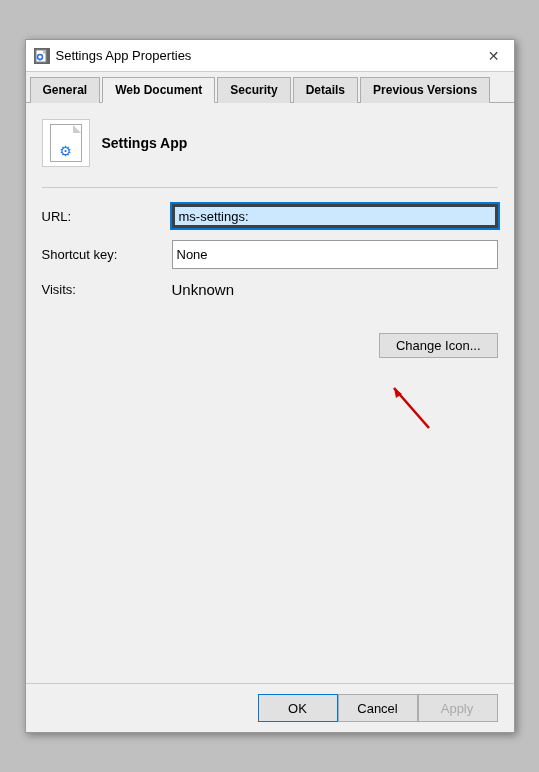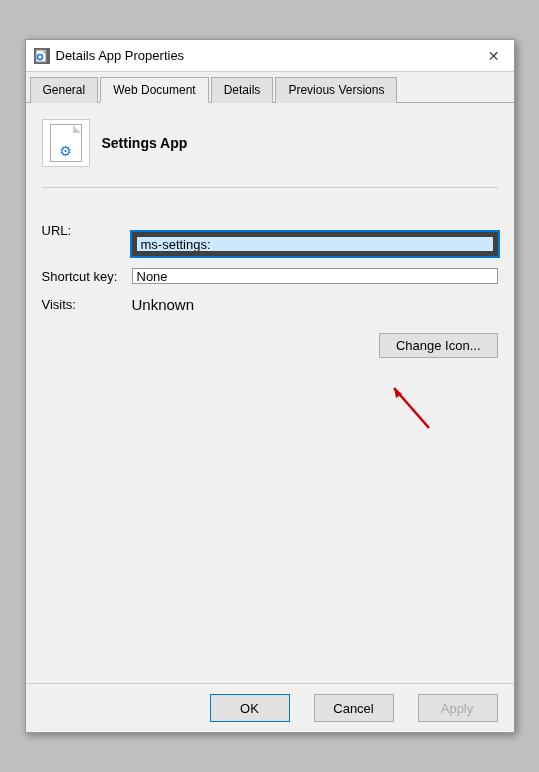--- a/index.html
+++ b/index.html
@@ -82,27 +82,28 @@
       padding: 5px 12px;
       border: 1px solid #adadad;
       border-bottom: none;
       background: #e1e1e1;
       cursor: pointer;
       margin-right: 2px;
       font-size: 12px;
       color: #000;
       position: relative;
       top: 1px;
+      font-weight: bold;
     }
 
     .tab.active {
       background: #f0f0f0;
       border-bottom: 1px solid #f0f0f0;
       z-index: 1;
-      font-weight: normal;
+      font-weight: bold;
     }
 
     .content {
       padding: 16px;
       background: #f0f0f0;
       min-height: 580px;
       position: relative;
     }
 
     .app-header {
@@ -159,49 +160,49 @@
     .divider {
       border: none;
       border-top: 1px solid #ccc;
       margin: 8px 0 16px 0;
     }
 
     .field-row {
       display: flex;
       align-items: center;
       margin-bottom: 12px;
+      gap: 40px;
     }
 
     .field-label {
       width: 90px;
       text-align: left;
       font-size: 13px;
       color: #000;
     }
 
     .field-value {
       font-size: 15px;
       color: #000;
     }
 
     .url-input {
       flex: 1;
       height: 24px;
-      border: 5px solid #404040;
+      border: 3px solid #404040;
       padding: 2px 4px;
       font-size: 13px;
       background: #cce8ff;
       color: #000;
       outline: 2px solid #0078d7;
-      margin-top: 28px;
     }
 
     .shortcut-input {
       flex: 1;
-      height: 16px;
+      height: 29px;
       border: 1px solid #999;
       padding: 2px 4px;
       font-size: 13px;
       background: white;
       color: #000;
     }
 
     .change-icon-btn {
       position: absolute;
       right: 16px;
@@ -217,21 +218,21 @@
 
     .arrow-annotation {
       position: absolute;
       right: 60px;
       top: 265px;
     }
 
     .footer {
       display: flex;
       justify-content: flex-end;
-      gap: 24px;
+      gap: 0;
       padding: 10px 16px;
       border-top: 1px solid #ccc;
       background: #f0f0f0;
     }
 
     .btn {
       min-width: 80px;
       height: 28px;
       padding: 0 12px;
       border: 1px solid #adadad;
@@ -259,28 +260,29 @@
   <div class="title-bar">
     <div class="title-bar-left">
       <div class="title-icon">
         <svg width="14" height="14" viewBox="0 0 14 14">
           <rect x="1" y="1" width="10" height="12" fill="white" stroke="#888" stroke-width="1"></rect>
           <polyline points="8,1 11,4 8,4" fill="#ccc" stroke="#888" stroke-width="0.5"></polyline>
           <circle cx="5" cy="8" r="2.5" fill="none" stroke="#1a73e8" stroke-width="1.5"></circle>
           <line x1="5" y1="10.5" x2="5" y2="11.5" stroke="#1a73e8" stroke-width="1.5"></line>
         </svg>
       </div>
-      <span class="title-text">Details App Properties</span>
+      <span class="title-text">Settings App Properties</span>
     </div>
     <button class="close-btn">✕</button>
   </div>
 
   <div class="tabs">
     <div class="tab">General</div>
     <div class="tab active">Web Document</div>
+    <div class="tab">Security</div>
     <div class="tab">Details</div>
     <div class="tab">Previous Versions</div>
   </div>
 
   <div class="content">
 
     <div class="app-header">
       <div class="app-icon">
         <div class="app-icon-inner">
           <span class="app-icon-gear">⚙</span>

